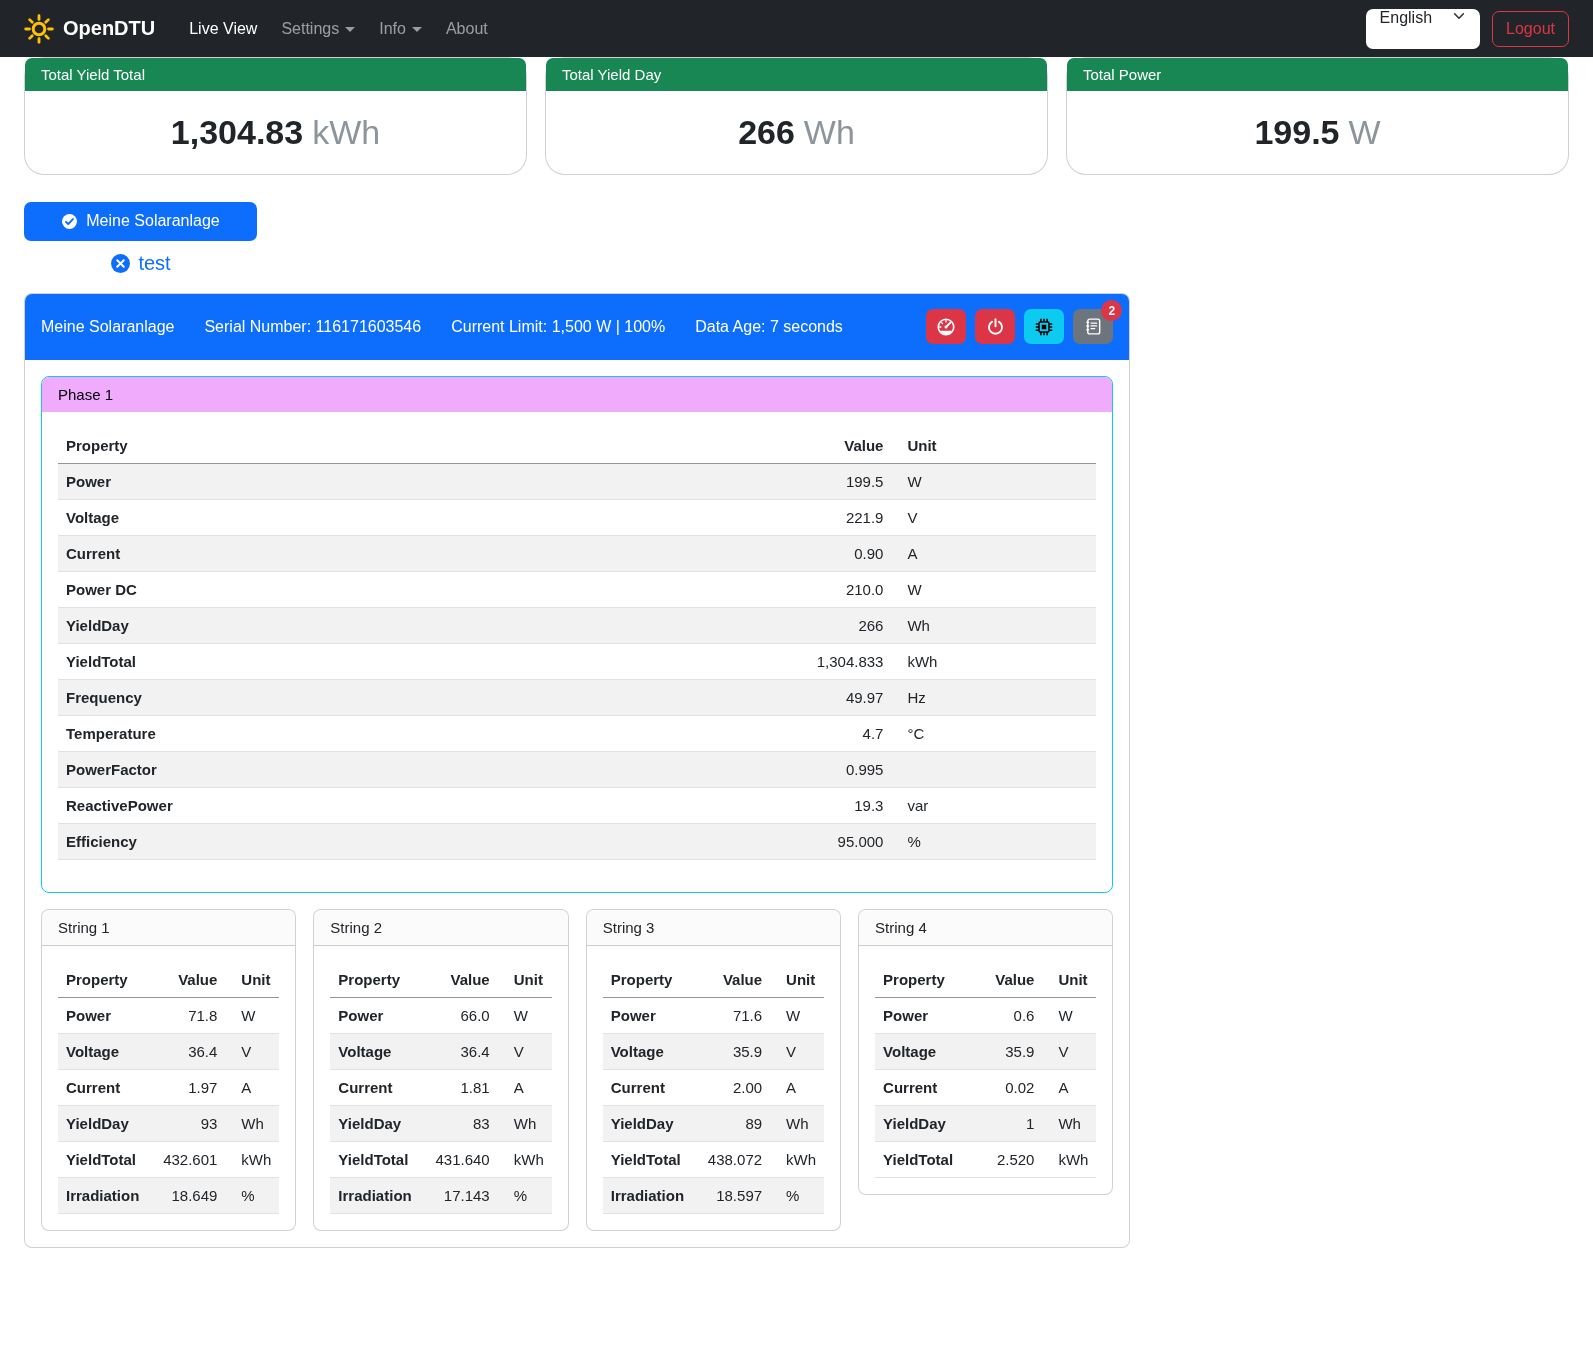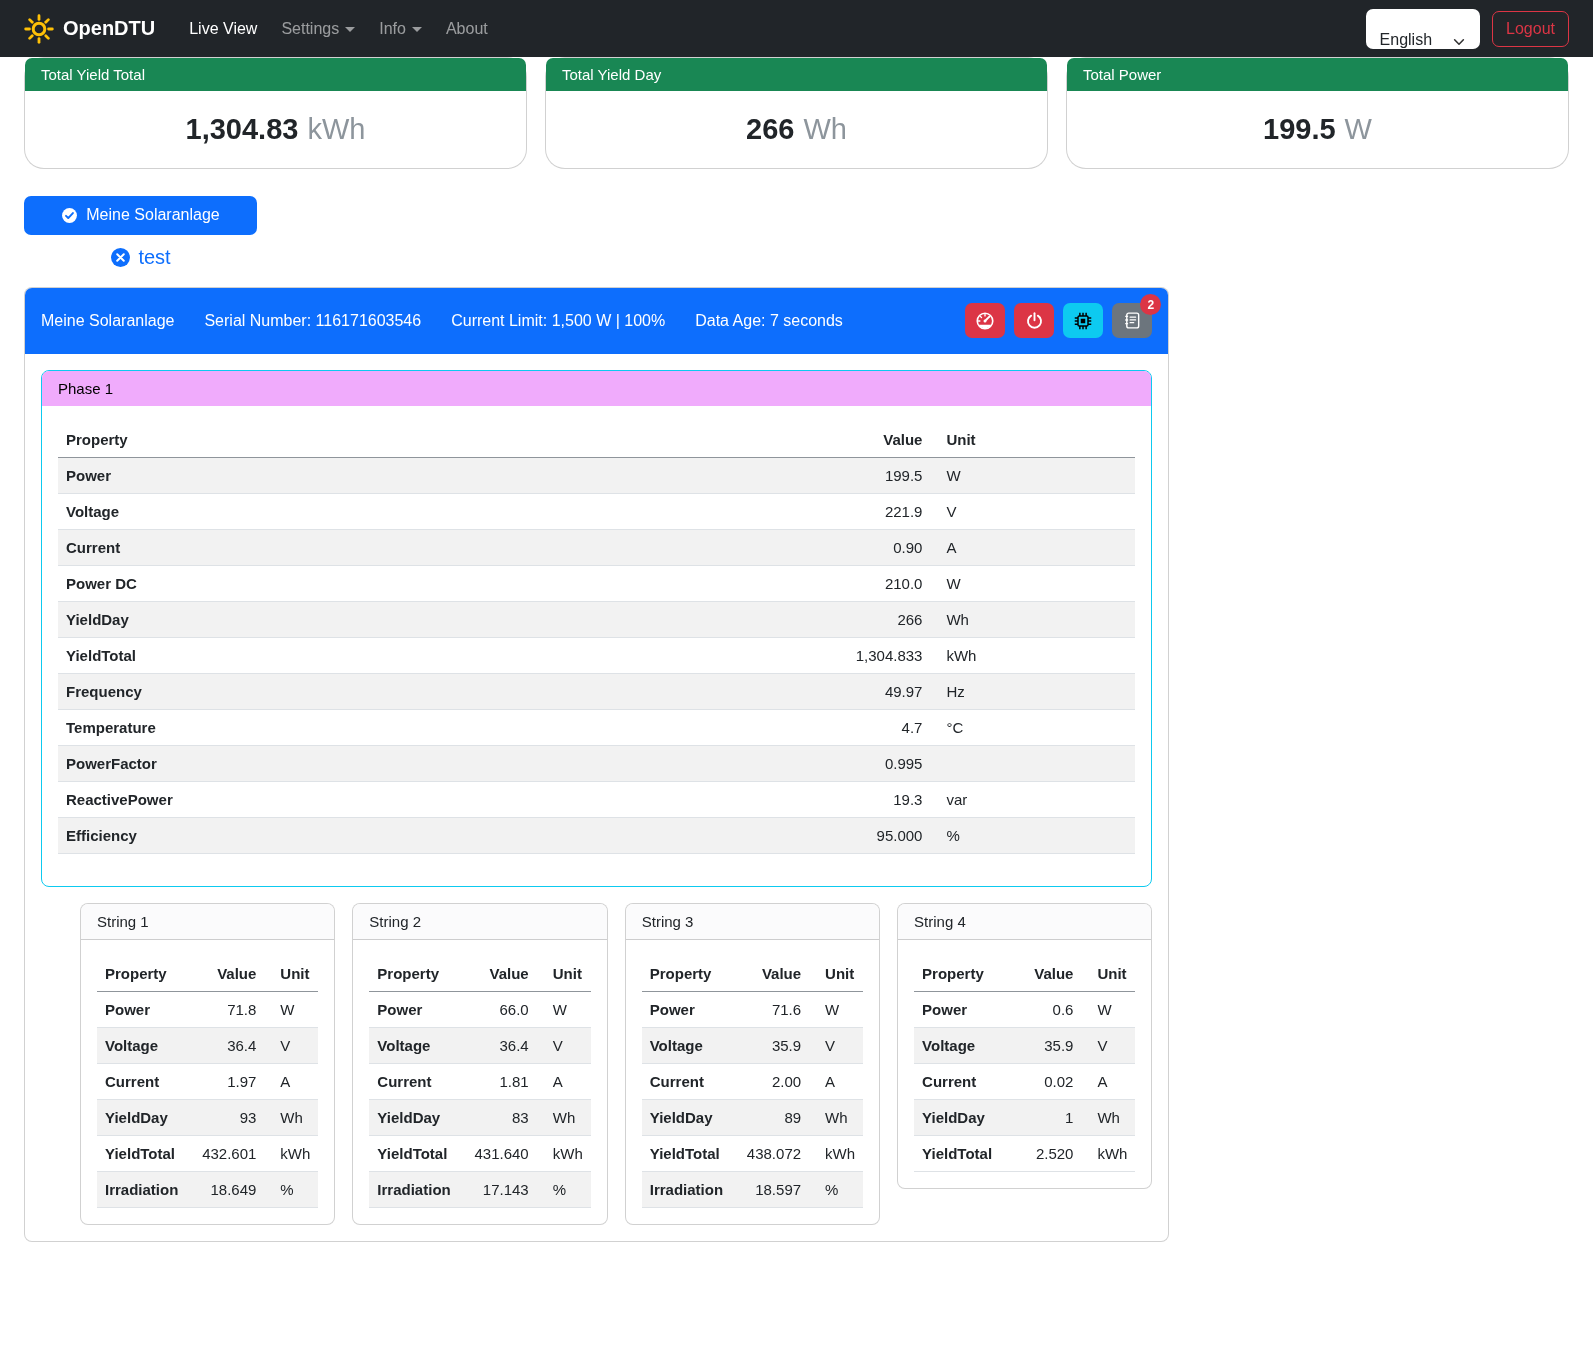--- a/index.html
+++ b/index.html
@@ -17,32 +17,32 @@
     background:#212529; height:57px;
     display:flex; align-items:center;
     padding:0 24px; gap:4px;
   }
   .brand { display:flex; align-items:center; gap:9px; color:#fff; font-size:20px; font-weight:700; margin-right:18px; cursor:pointer; }
   .nav-links { display:flex; align-items:center; }
   .nav-link { color:rgba(255,255,255,.55); font-size:16px; padding:8px 12px; display:flex; align-items:center; gap:6px; cursor:pointer; text-decoration:none; }
   .nav-link.active { color:#fff; }
   .caret { width:0; height:0; border-top:5px solid currentColor; border-left:5px solid transparent; border-right:5px solid transparent; display:inline-block; margin-top:2px; }
   .nav-right { margin-left:auto; display:flex; gap:12px; align-items:center; }
-  .lang-select { background:#fff; border-radius:7px; height:40px; display:flex; align-items:flex-end; gap:20px; padding:0 14px; font-size:16px; color:#212529; cursor:pointer; }
+  .lang-select { background:#fff; border-radius:7px; height:40px; display:flex; align-items:flex-start; gap:20px; padding:0 14px; font-size:16px; color:#212529; cursor:pointer; }
   .logout-btn { border:1px solid #dc3545; color:#dc3545; border-radius:7px; padding:8px 13px; font-size:16px; background:transparent; cursor:pointer; font-family:inherit; }
 
   
   .container { padding:0 24px 24px 24px; }
   .page-title { font-size:40px; font-weight:600; margin:15px 0 19px 0; color:#212529; }
 
   
   .summary-row { display:grid; grid-template-columns:repeat(3,1fr); gap:18px; margin-bottom:27px; }
   .card { border:1px solid rgba(0,0,0,.18); border-radius:20px; background:#fff; }
   .summary-card .card-header { background:#198754; color:#fff; font-size:15px; padding:8px 16px; border-radius:7px 7px 0 0; }
-  .summary-card .card-body { text-align:center; padding:21px 16px; font-size:29px; line-height:1.2; }
+  .summary-card .card-body { text-align:center; padding:21px 16px; font-size:34px; line-height:1.2; }
   .summary-value { font-weight:600; color:#212529; }
   .summary-unit { color:#8d959c; margin-left:9px; }
 
   
   .live-row { display:flex; align-items:flex-start; gap:18px;flex-direction:column; }
   .sidebar { width:233px; flex:none; }
   .inverter-btn { width:100%; background:#0d6efd; color:#fff; border:none; border-radius:7px; height:39px; display:flex; align-items:center; justify-content:center; gap:8px; font-size:16px; cursor:pointer; font-family:inherit; }
   .test-row { display:flex; align-items:center; justify-content:center; gap:7px; margin-top:11px; }
   .test-link { color:#0d6efd; font-size:20px; cursor:pointer; }
 
@@ -77,21 +77,21 @@
 
   .phase-table th.col-val,  .phase-table td.val  { width:120px; }
   .phase-table th.col-unit, .phase-table td.unit { width:205px; }
   .phase-table tbody tr:nth-child(odd) { background:#f2f2f2; }
 
   .string-table th.col-val,  .string-table td.val  { width:78px; }
   .string-table th.col-unit, .string-table td.unit { width:50px; }
   .string-table tbody tr:nth-child(even) { background:#f2f2f2; }
 
   
-  .strings-row { display:grid; grid-template-columns:repeat(4,1fr); gap:17px; align-items:start;margin-left:39px; }
+  .strings-row { display:grid; grid-template-columns:repeat(4,1fr); gap:17px; align-items:start; }
   .string-card { border:1px solid rgba(0,0,0,.18); border-radius:8px; background:#fff; }
   .string-header { background:#fbfbfc; border-bottom:1px solid rgba(0,0,0,.18); padding:9px 16px; font-size:15px; border-radius:7px 7px 0 0; }
   .string-body { padding:16px 16px 0 16px; }
 </style>
 </head>
 <body>
 
 <div class="navbar">
   <div class="brand">
     <span style="display:flex;">

